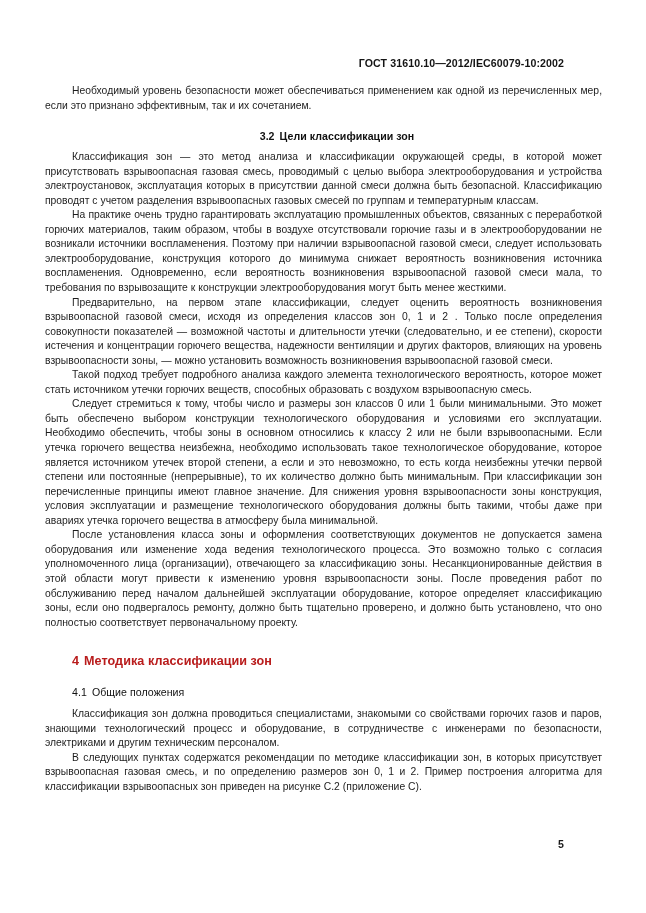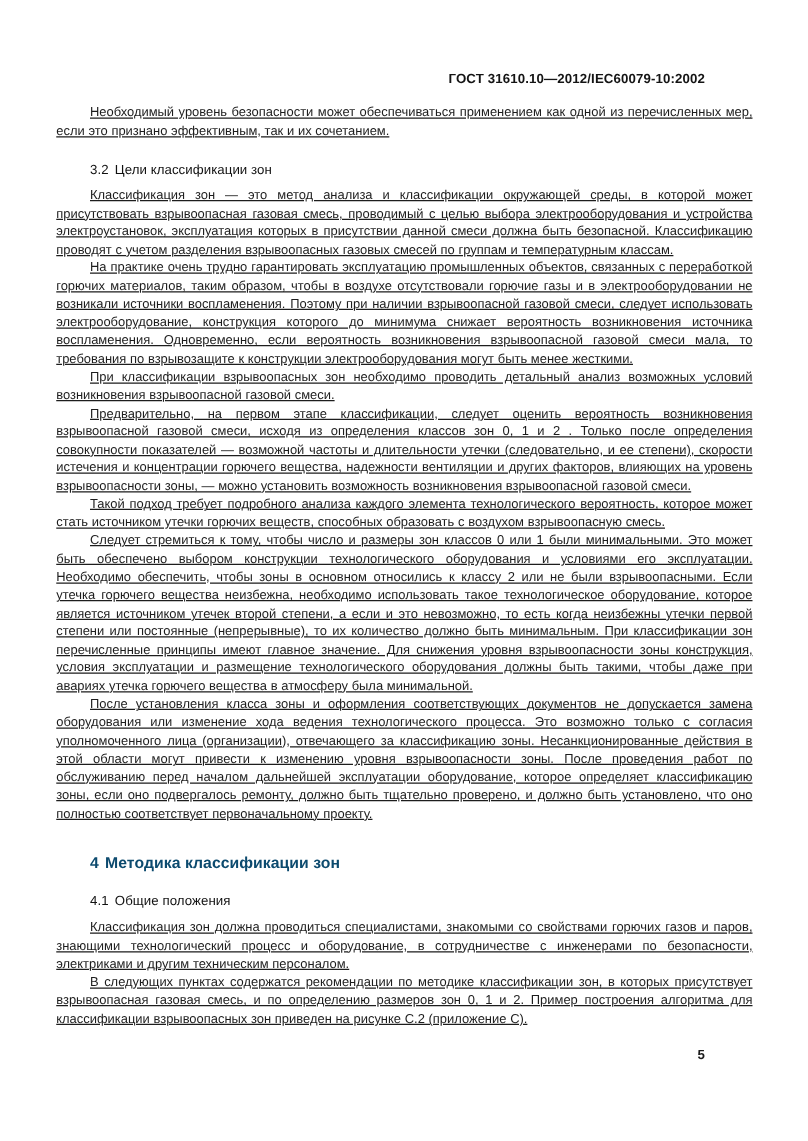--- a/index.html
+++ b/index.html
@@ -49,47 +49,47 @@
     line-height: 14.55px;
     text-align: justify;
     text-justify: inter-word;
     letter-spacing: 0.0px;
     word-spacing: 0.1px;
     color: #1d1d1d;
     hyphens: none;
   }
   p.para.indent {
     text-indent: 27px;
-    text-decoration: underline;
   }
   p.para + p.para {
     margin-top: 0;
   }
 
   
   h2.clause {
     margin: 0;
     padding-top: 16px;
     padding-bottom: 7px;
     padding-left: 27px;
     font-size: 10.6px;
-    font-weight: normal;
+    font-weight: bold;
     line-height: 14px;
     color: #111111;
     letter-spacing: 0.05px;
+    text-align: center;
   }
   h1.section {
     margin: 0;
     padding-top: 23px;
     padding-bottom: 12px;
     padding-left: 27px;
     font-size: 12.6px;
     font-weight: bold;
     line-height: 16px;
-    color: #0c4a6e;
+    color: #b91c1c;
     letter-spacing: 0.05px;
   }
   h2.subsection {
     margin: 0;
     padding-top: 4px;
     padding-bottom: 8px;
     padding-left: 27px;
     font-size: 10.6px;
     font-weight: normal;
     line-height: 14px;
@@ -124,21 +124,20 @@
 
 
     <p class="para indent">Необходимый уровень безопасности может обеспечиваться применением как одной из перечисленных мер, если это признано эффективным, так и их сочетанием.</p>
 
     <h2 class="clause">
       <span class="sec-num">3.2</span><span>Цели классификации зон</span>
     </h2>
 
     <p class="para indent">Классификация зон — это метод анализа и классификации окружающей среды, в которой может присутствовать взрывоопасная газовая смесь, проводимый с целью выбора электрооборудования и устройства электроустановок, эксплуатация которых в присутствии данной смеси должна быть безопасной. Классификацию проводят с учетом разделения взрывоопасных газовых смесей по группам и температурным классам.</p>
     <p class="para indent">На практике очень трудно гарантировать эксплуатацию промышленных объектов, связанных с переработкой горючих материалов, таким образом, чтобы в воздухе отсутствовали горючие газы и в электрооборудовании не возникали источники воспламенения. Поэтому при наличии взрывоопасной газовой смеси, следует использовать электрооборудование, конструкция которого до минимума снижает вероятность возникновения источника воспламенения. Одновременно, если вероятность возникновения взрывоопасной газовой смеси мала, то требования по взрывозащите к конструкции электрооборудования могут быть менее жесткими.</p>
-    <p class="para indent">При классификации взрывоопасных зон необходимо проводить детальный анализ возможных условий возникновения взрывоопасной газовой смеси.</p>
     <p class="para indent">Предварительно, на первом этапе классификации, следует оценить вероятность возникновения взрывоопасной газовой смеси, исходя из определения классов зон 0, 1 и 2 . Только после определения совокупности показателей — возможной частоты и длительности утечки (следовательно, и ее степени), скорости истечения и концентрации горючего вещества, надежности вентиляции и других факторов, влияющих на уровень взрывоопасности зоны, — можно установить возможность возникновения взрывоопасной газовой смеси.</p>
     <p class="para indent">Такой подход требует подробного анализа каждого элемента технологического вероятность, которое может стать источником утечки горючих веществ, способных образовать с воздухом взрывоопасную смесь.</p>
     <p class="para indent">Следует стремиться к тому, чтобы число и размеры зон классов 0 или 1 были минимальными. Это может быть обеспечено выбором конструкции технологического оборудования и условиями его эксплуатации. Необходимо обеспечить, чтобы зоны в основном относились к классу 2 или не были взрывоопасными. Если утечка горючего вещества неизбежна, необходимо использовать такое технологическое оборудование, которое является источником утечек второй степени, а если и это невозможно, то есть когда неизбежны утечки первой степени или постоянные (непрерывные), то их количество должно быть минимальным. При классификации зон перечисленные принципы имеют главное значение. Для снижения уровня взрывоопасности зоны конструкция, условия эксплуатации и размещение технологического оборудования должны быть такими, чтобы даже при авариях утечка горючего вещества в атмосферу была минимальной.</p>
     <p class="para indent">После установления класса зоны и оформления соответствующих документов не допускается замена оборудования или изменение хода ведения технологического процесса. Это возможно только с согласия уполномоченного лица (организации), отвечающего за классификацию зоны. Несанкционированные действия в этой области могут привести к изменению уровня взрывоопасности зоны. После проведения работ по обслуживанию перед началом дальнейшей эксплуатации оборудование, которое определяет классификацию зоны, если оно подвергалось ремонту, должно быть тщательно проверено, и должно быть установлено, что оно полностью соответствует первоначальному проекту.</p>
 
     <h1 class="section">
       <span class="sec-num">4</span><span>Методика классификации зон</span>
     </h1>
 
     <h2 class="subsection">

